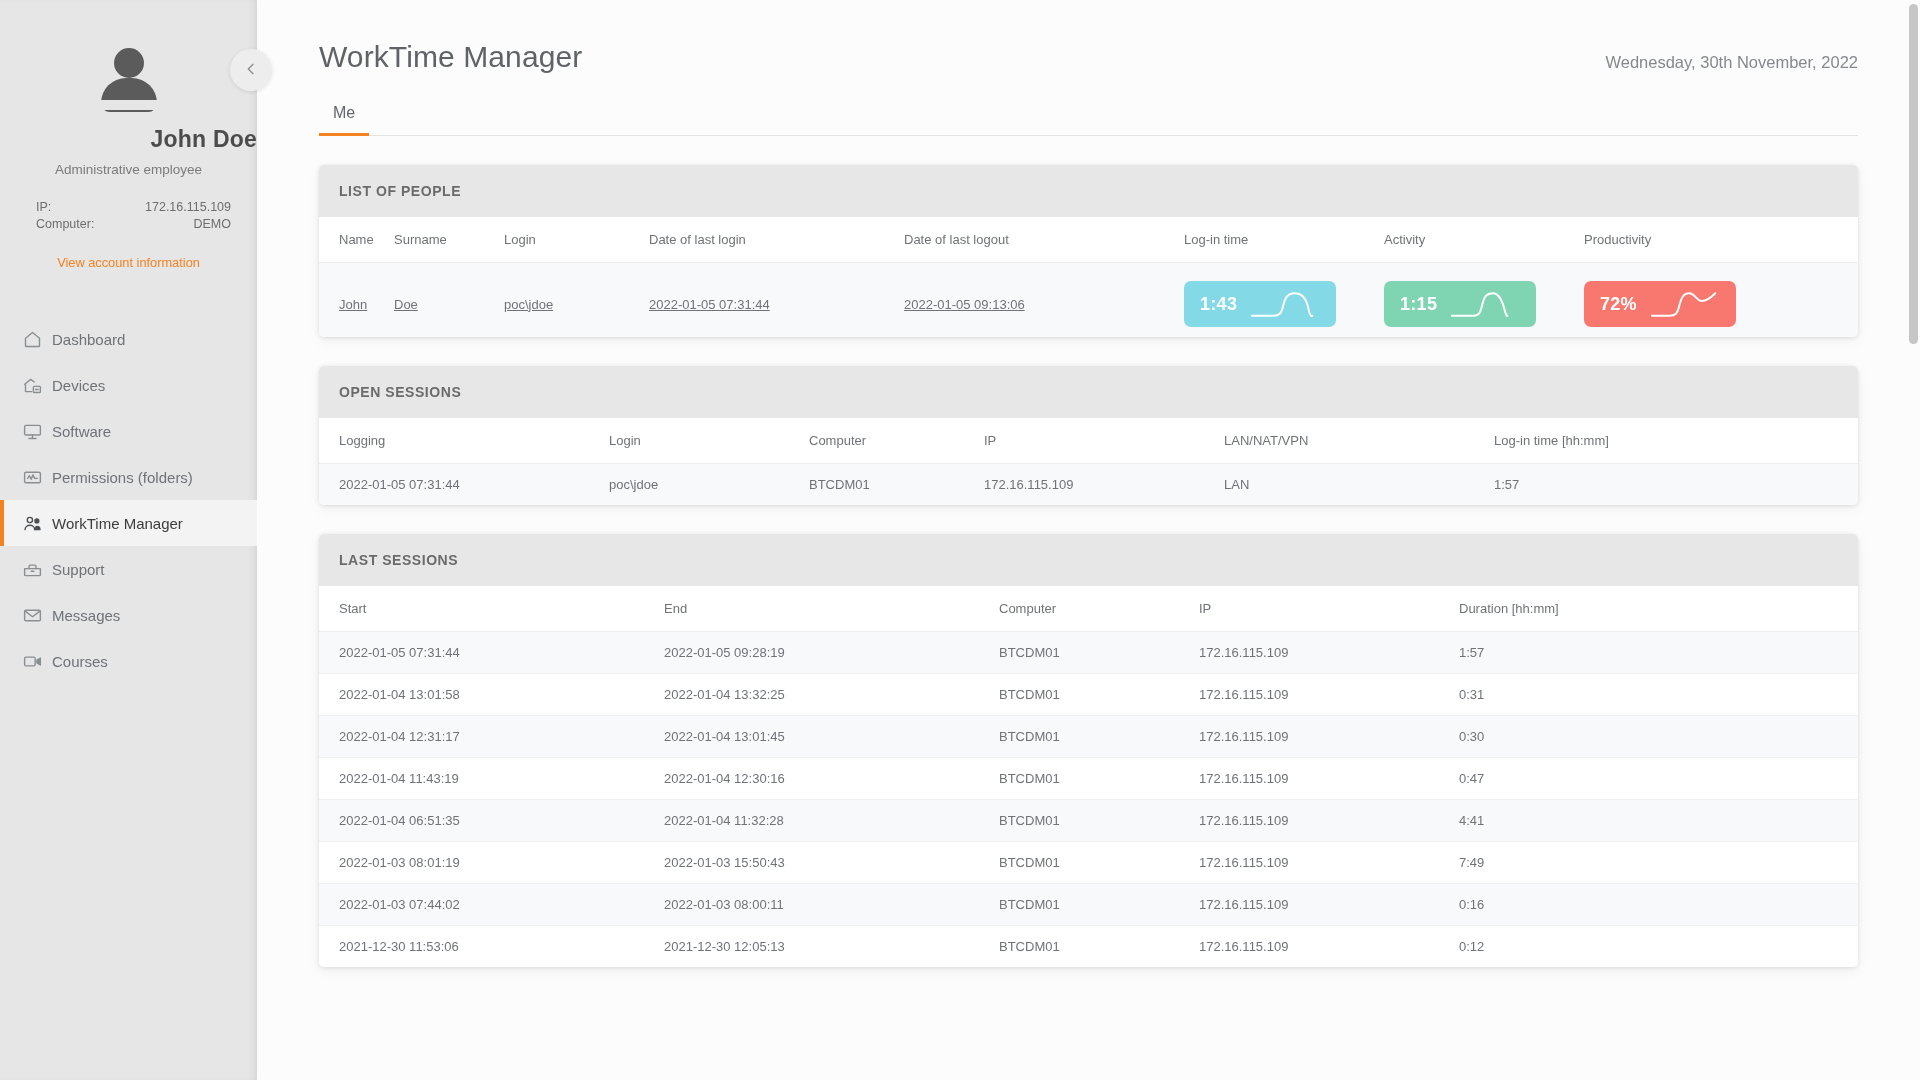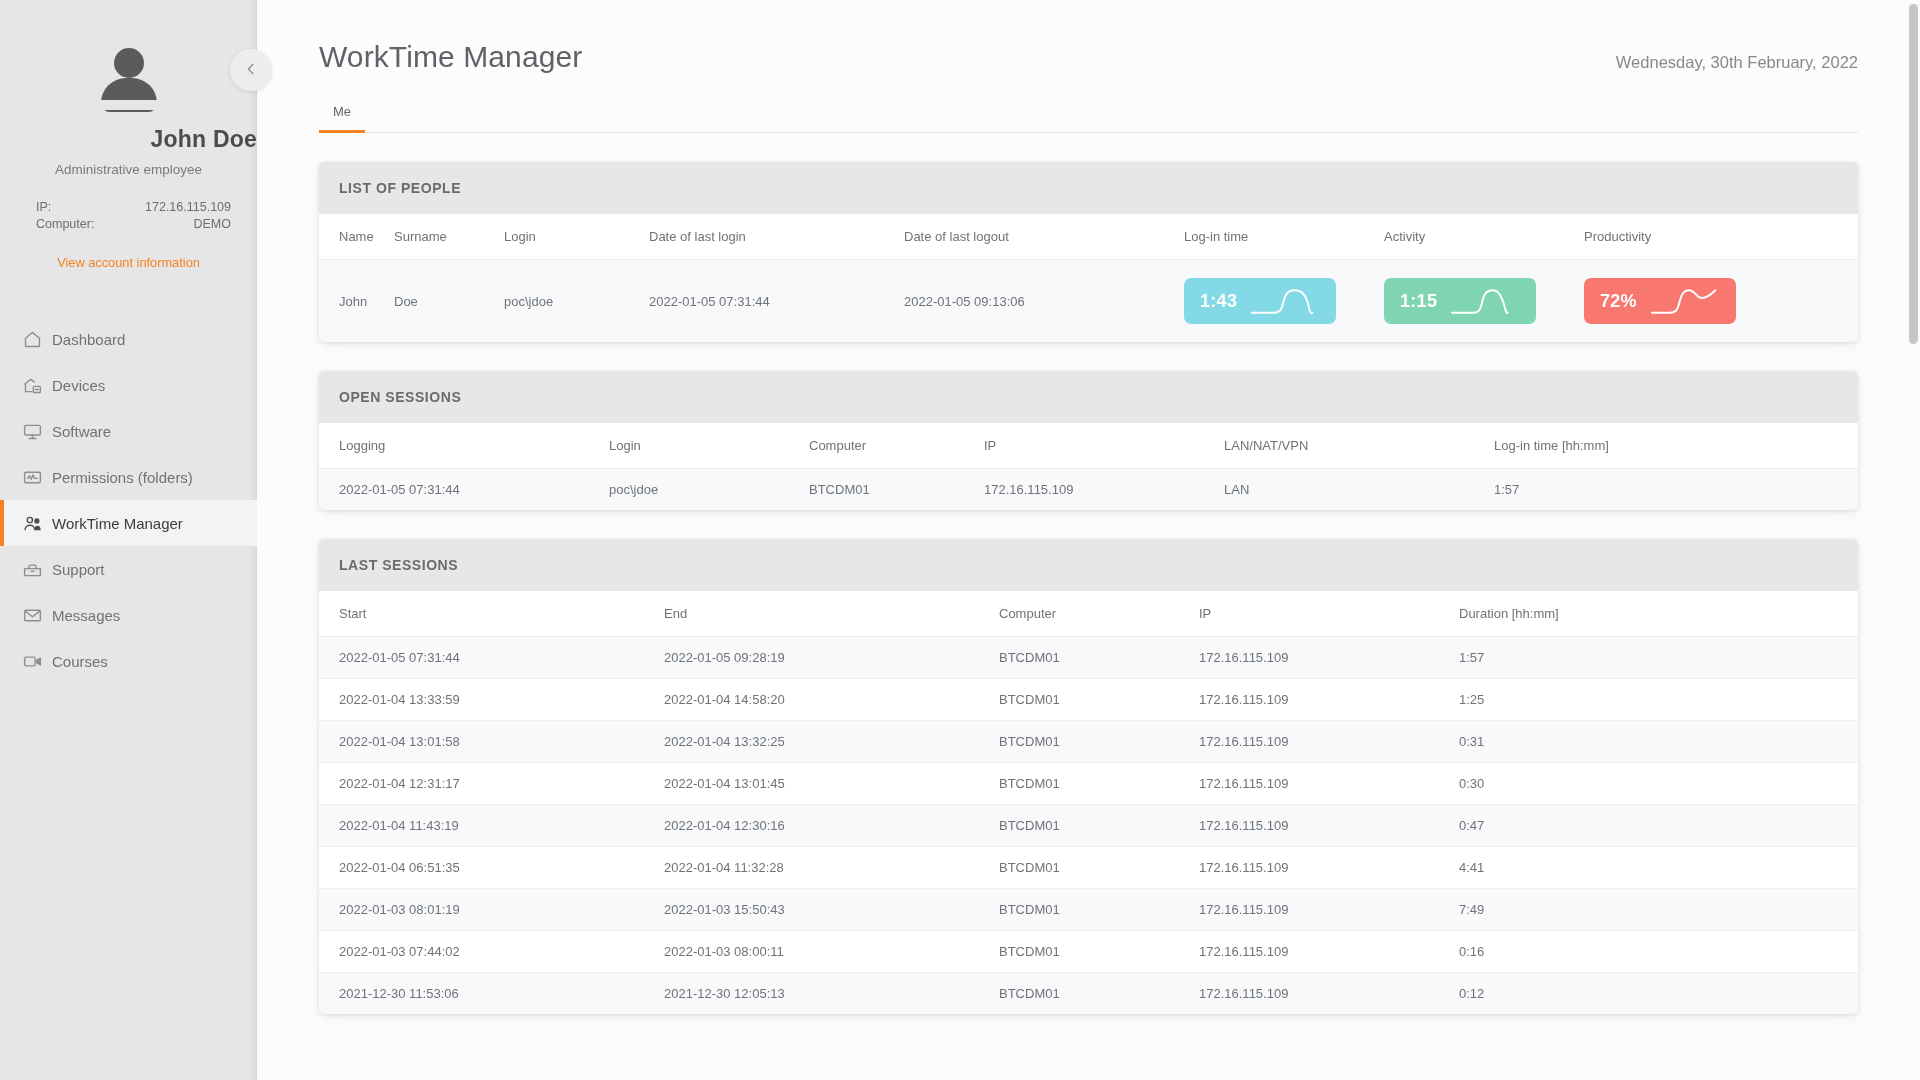--- a/index.html
+++ b/index.html
@@ -93,21 +93,21 @@
   }
   .page-title { font-size: 30px; color: #5f6368; font-weight: 400; letter-spacing: .1px; }
   .today-date { font-size: 16.5px; color: #85898d; padding-top: 13px; }
 
   .tabs {
     margin: 30px 62px 0 62px;
     border-bottom: 1px solid #e4e4e4;
     display: flex;
   }
   .tab {
-    font-size: 13px; color: #62666a; padding: 0 14px 13px 14px;
+    font-size: 16px; color: #62666a; padding: 0 14px 13px 14px;
     cursor: pointer; position: relative; background: none; border: none;
     font-family: inherit;
   }
   .tab.active::after {
     content: ""; position: absolute; left: 0; bottom: -1px;
     width: 100%; height: 3px; background: #f58220;
   }
 
   .content { padding: 0 62px 0 62px; }
 
@@ -137,21 +137,21 @@
     font-size: 13px; color: #6f7378;
     padding: 13px 10px 13px 0;
     border-bottom: 1px solid #f0f0f0;
   }
   tbody td:first-child { padding-left: 20px; }
   tbody tr:nth-child(odd) { background: #f8f9fa; }
   tbody tr:nth-child(even) { background: #ffffff; }
   tbody tr:last-child td { border-bottom: none; }
 
   
-  .people-table tbody td { padding-top: 18px; padding-bottom: 18px; }
+  .people-table tbody td { padding-top: 18px; padding-bottom: 10px; text-decoration: underline; }
 
   .badge {
     display: inline-flex; align-items: center;
     width: 152px; height: 46px;
     border-radius: 7px;
     position: relative; overflow: hidden;
   }
   .badge .bval {
     color: #fff; font-size: 18px; font-weight: 700;
     padding-left: 16px; z-index: 2; letter-spacing: .3px;
@@ -296,21 +296,21 @@
       <svg viewBox="0 0 24 24" fill="none" stroke="currentColor" stroke-width="2" stroke-linecap="round" stroke-linejoin="round" width="16" height="16">
         <path d="m15 5-7 7 7 7"></path>
       </svg>
     </span>
   </button>
 
   <main class="main">
 
     <div class="topbar">
       <h1 class="page-title">WorkTime Manager</h1>
-      <div class="today-date">Wednesday, 30th February, 2022</div>
+      <div class="today-date">Wednesday, 30th November, 2022</div>
     </div>
 
     <div class="tabs">
       <button class="tab active">Me</button>
     </div>
 
     <div class="content">
 
       <section class="card">
         <div class="card-header">LIST OF PEOPLE</div>
@@ -403,27 +403,20 @@
           </thead>
           <tbody id="last-sessions-body">
               <tr>
                 <td>2022-01-05 07:31:44</td>
                 <td>2022-01-05 09:28:19</td>
                 <td>BTCDM01</td>
                 <td>172.16.115.109</td>
                 <td>1:57</td>
               </tr>
               <tr>
-                <td>2022-01-04 13:33:59</td>
-                <td>2022-01-04 14:58:20</td>
-                <td>BTCDM01</td>
-                <td>172.16.115.109</td>
-                <td>1:25</td>
-              </tr>
-              <tr>
                 <td>2022-01-04 13:01:58</td>
                 <td>2022-01-04 13:32:25</td>
                 <td>BTCDM01</td>
                 <td>172.16.115.109</td>
                 <td>0:31</td>
               </tr>
               <tr>
                 <td>2022-01-04 12:31:17</td>
                 <td>2022-01-04 13:01:45</td>
                 <td>BTCDM01</td>

